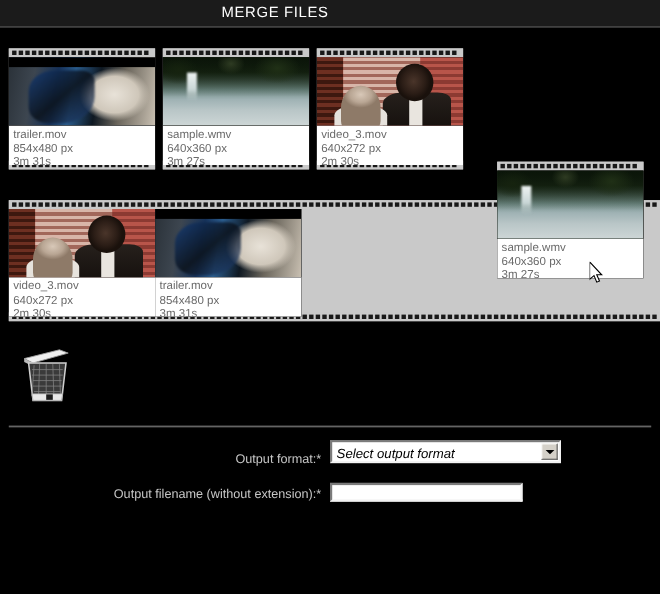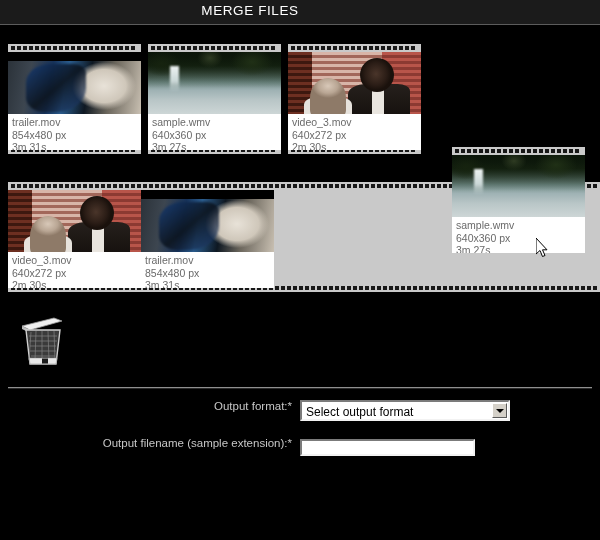--- a/index.html
+++ b/index.html
@@ -221,40 +221,41 @@
   }
 
   
   #merge-form {
     position: absolute;
     left: 0; top: 400px;
     width: 600px;
   }
   .form-row {
     display: flex;
-    align-items: flex-start;
+    align-items: flex-end;
     margin-bottom: 14px;
   }
   .form-row .lbl {
     width: 300px;
     text-align: right;
     padding-right: 8px;
     box-sizing: border-box;
     color: #c6c6c6;
     font-size: 11.5px;
   }
   .form-row .fld { flex: 1; }
   .selwrap {
     position: relative;
     display: inline-block;
     background: #fff;
     border: 2px solid;
     border-color: #7b7b7b #f2f2f2 #f2f2f2 #7b7b7b;
     box-sizing: border-box;
     height: 21px;
+    font-style: italic;
   }
   .selwrap .selval {
     display: inline-block;
     padding: 3px 22px 0 4px;
     font-size: 12px;
     color: #000;
     height: 17px;
     box-sizing: border-box;
     white-space: nowrap;
     overflow: hidden;
@@ -810,19 +811,19 @@
     <div class="fld">
       <div class="selwrap" id="format-select-wrap">
         <span class="selval">Select output format</span>
         <span class="arrowbtn"></span>
       </div>
     </div>
   </div>
 
 
   <div class="form-row">
-    <div class="lbl">Output filename (sample extension):*</div>
+    <div class="lbl">Output filename (without extension):*</div>
     <div class="fld">
       <input id="filename-input" type="text" value="" style="">
     </div>
   </div>
 
 </div>
 
 </body></html>

